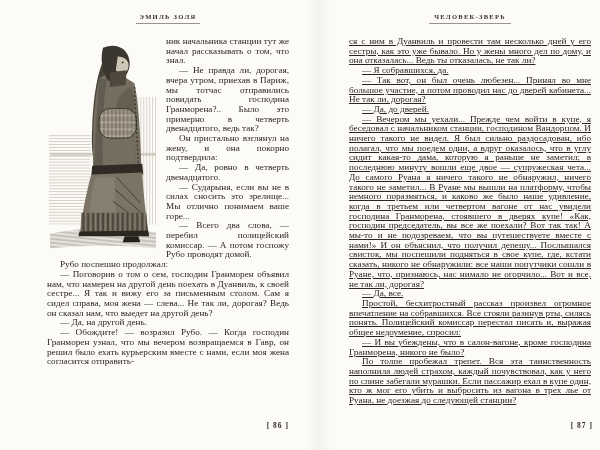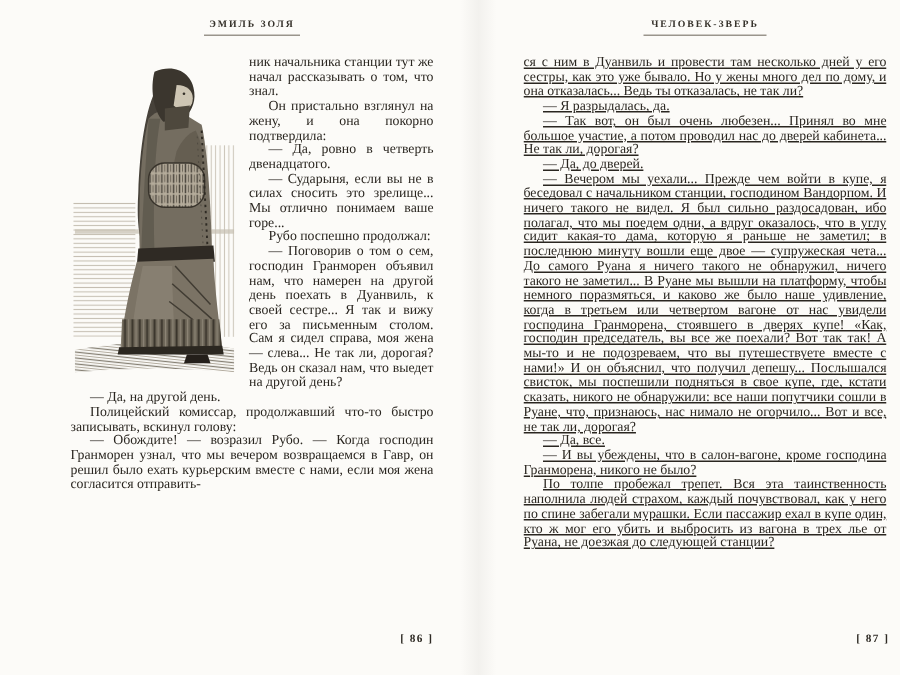--- a/index.html
+++ b/index.html
@@ -112,49 +112,51 @@
         <path d="M48,140 C44,160 41,178 40,194 L70,194 C69,176 68,158 68,140 Z" fill="#8d8576" opacity="0.7"></path>
         <path d="M70,140 L94,166 M68,152 L95,176 M66,164 L92,184" stroke="#413c33" stroke-width="1" fill="none"></path>
 
         <path d="M34,176 L100,176 L102,197 L33,197 Z" fill="url(#pleat)"></path>
         <path d="M32,195 L102,194 L103,200 L31,200 Z" fill="#2b2720"></path>
 
         <path d="M78,200 L92,200 L94,206 L76,206 Z" fill="#241f1a"></path>
       </svg>
 
     <p>ник начальника станции тут же начал рассказывать о том, что знал.</p>
+        <p class="indent">— Не правда ли, дорогая, вчера утром, приехав в Париж, мы тотчас отправились повидать господина Гранморена?.. Было это примерно в четверть двенадцатого, ведь так?</p>
         <p class="indent">Он пристально взглянул на жену, и она покорно подтвердила:</p>
         <p class="indent">— Да, ровно в четверть двенадцатого.</p>
         <p class="indent">— Сударыня, если вы не в силах сносить это зрелище... Мы отлично понимаем ваше горе...</p>
+        <p class="indent">— Всего два слова, — перебил полицейский комиссар. — А потом госпожу Рубо проводят домой.</p>
         <p class="indent">Рубо поспешно продолжал:</p>
         <p class="indent">— Поговорив о том о сем, господин Гранморен объявил нам, что намерен на другой день поехать в Дуанвиль, к своей сестре... Я так и вижу его за письменным столом. Сам я сидел справа, моя жена — слева... Не так ли, дорогая? Ведь он сказал нам, что выедет на другой день?</p>
         <p class="indent">— Да, на другой день.</p>
-        <p class="indent">Полицейский комиссар, продолжавший что-то быстро записывать, вскинул голову:</p>
         <p class="indent">— Обождите! — возразил Рубо. — Когда господин Гранморен узнал, что мы вечером возвращаемся в Гавр, он решил было ехать курьерским вместе с нами, если моя жена согласится отправить-</p>
       </div>
 
     <div class="folio">[ 86 ]</div>
   </section>
 
   <div class="gutter"></div>
 
   <section class="page page-right">
     <div class="running-head">
       <div class="head-title">ЧЕЛОВЕК-ЗВЕРЬ</div>
       <div class="head-rule"></div>
     </div>
 
     <div class="text-block">
 
     <p>ся с ним в Дуанвиль и провести там несколько дней у его сестры, как это уже бывало. Но у жены много дел по дому, и она отказалась... Ведь ты отказалась, не так ли?</p>
-        <p class="indent">— Я разрыдалась, да.</p>
+        <p class="indent">— Я собравшихся, да.</p>
         <p class="indent">— Так вот, он был очень любезен... Принял во мне большое участие, а потом проводил нас до дверей кабинета... Не так ли, дорогая?</p>
         <p class="indent">— Да, до дверей.</p>
         <p class="indent">— Вечером мы уехали... Прежде чем войти в купе, я беседовал с начальником станции, господином Вандорпом. И ничего такого не видел. Я был сильно раздосадован, ибо полагал, что мы поедем одни, а вдруг оказалось, что в углу сидит какая-то дама, которую я раньше не заметил; в последнюю минуту вошли еще двое — супружеская чета... До самого Руана я ничего такого не обнаружил, ничего такого не заметил... В Руане мы вышли на платформу, чтобы немного поразмяться, и каково же было наше удивление, когда в третьем или четвертом вагоне от нас увидели господина Гранморена, стоявшего в дверях купе! «Как, господин председатель, вы все же поехали? Вот так так! А мы-то и не подозреваем, что вы путешествуете вместе с нами!» И он объяснил, что получил депешу... Послышался свисток, мы поспешили подняться в свое купе, где, кстати сказать, никого не обнаружили: все наши попутчики сошли в Руане, что, признаюсь, нас нимало не огорчило... Вот и все, не так ли, дорогая?</p>
         <p class="indent">— Да, все.</p>
+        <p class="indent">Простой, бесхитростный рассказ произвел огромное впечатление на собравшихся. Все стояли разинув рты, силясь понять. Полицейский комиссар перестал писать и, выражая общее недоумение, спросил:</p>
         <p class="indent">— И вы убеждены, что в салон-вагоне, кроме господина Гранморена, никого не было?</p>
         <p class="indent">По толпе пробежал трепет. Вся эта таинственность наполнила людей страхом, каждый почувствовал, как у него по спине забегали мурашки. Если пассажир ехал в купе один, кто ж мог его убить и выбросить из вагона в трех лье от Руана, не доезжая до следующей станции?</p>
       </div>
 
     <div class="folio">[ 87 ]</div>
   </section>
 
 </div>
 
 </body></html>

